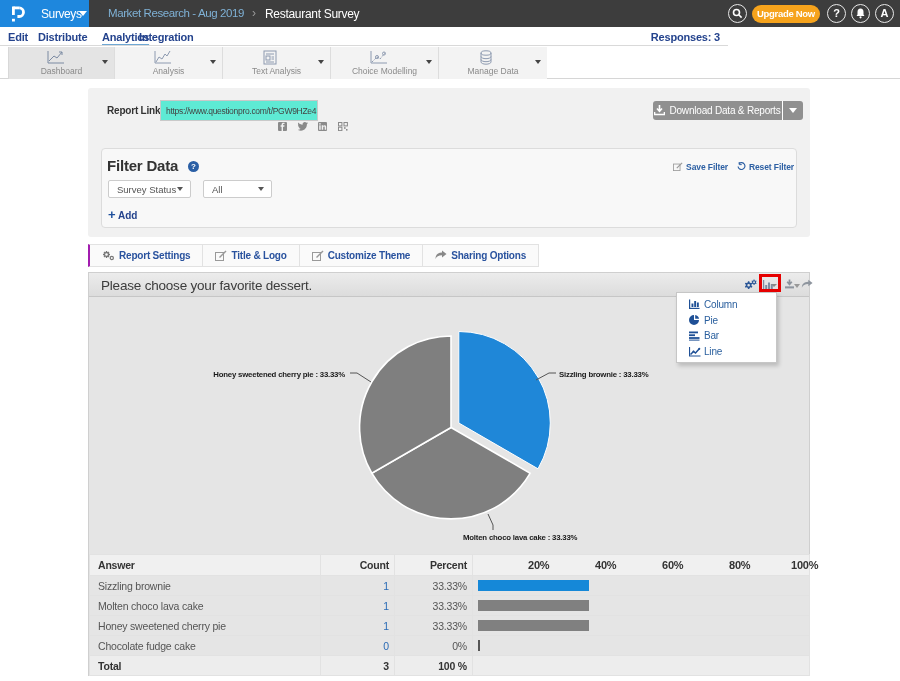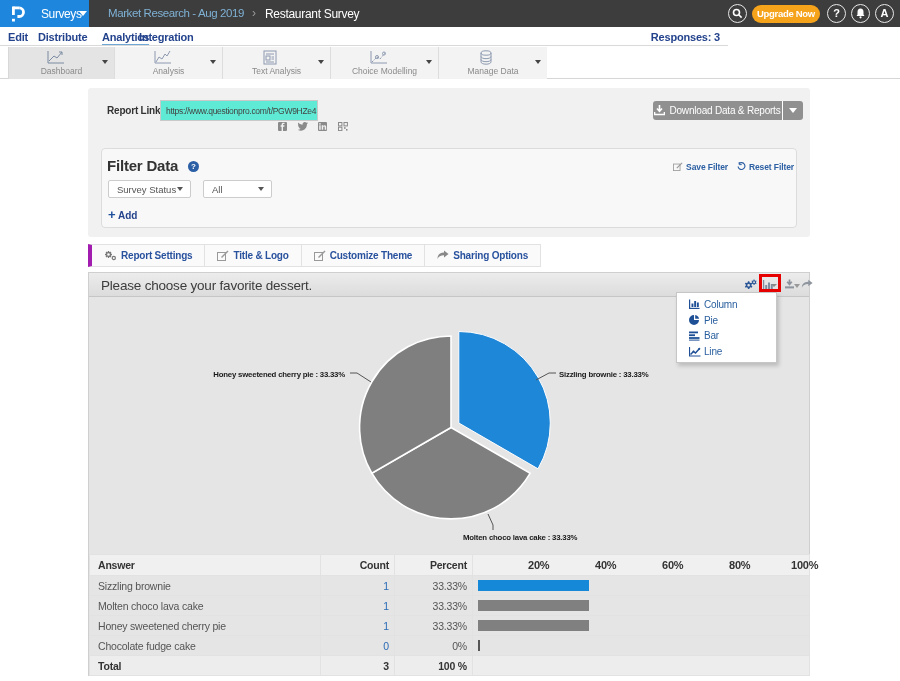--- a/index.html
+++ b/index.html
@@ -39,21 +39,21 @@
 #filter .q { position:absolute; left:86px; top:12px; width:11px; height:11px; background:#2a5fa5; border-radius:50%; color:#fff; font-size:8px; text-align:center; line-height:11px; font-weight:bold; }
 .sel { position:absolute; top:31px; height:18px; background:#fff; border:1px solid #ccc; border-radius:2px; font-size:9.5px; color:#555; line-height:18px; padding-left:8px; }
 .sel .scar { position:absolute; right:7px; top:6px; width:0; height:0; border-left:3.5px solid transparent; border-right:3.5px solid transparent; border-top:4px solid #555; }
 #addlink { position:absolute; left:6px; top:58px; font-size:10px; font-weight:bold; color:#24438d; }
 #addlink b { color:#1d4f9c; font-size:13px; }
 #savefilter { position:absolute; right:68px; top:13px; font-size:8.5px; letter-spacing:-0.1px; font-weight:bold; color:#2c5fa3; }
 #resetfilter { position:absolute; right:2px; top:13px; font-size:8.5px; letter-spacing:-0.1px; font-weight:bold; color:#2c5fa3; }
 
 #stabs { position:absolute; left:88px; top:244px; height:23px; }
 .stab { position:relative; float:left; height:23px; background:#fafafa; border:1px solid #e2e2e2; border-left:none; font-size:10px; letter-spacing:-0.2px; font-weight:bold; color:#29529e; line-height:22px; padding:0 12px; }
-.stab:first-child { border-left:4px solid #a21caf; }
+.stab:first-child { border-left:2px solid #a21caf; }
 
 #panel { position:absolute; left:88px; top:272px; width:722px; height:404px; background:#e5e5e5; border:1px solid #cfcfcf; }
 #phead { position:absolute; left:0; top:0; width:720px; height:24px; background:linear-gradient(#ececec,#dcdcdc); border-bottom:1px solid #c6c6c6; }
 #phead .title { position:absolute; left:12px; top:5px; font-size:13.5px; letter-spacing:-0.2px; color:#3c3c3c; }
 
 #tbl { position:absolute; left:0; top:281px; width:720px; border-collapse:collapse; table-layout:fixed; font-size:10.5px; letter-spacing:-0.2px; }
 #tbl td { border:1px solid #e2e2e2; padding:0 8px; height:20px; color:#555; }
 #tbl tr.hdr td { background:#f0f0f0; font-weight:bold; color:#333; height:21px; }
 #tbl td.num { text-align:right; padding-right:5px; }
 #tbl td.cnt { text-align:right; color:#2a6bb5; padding-right:5px; }

